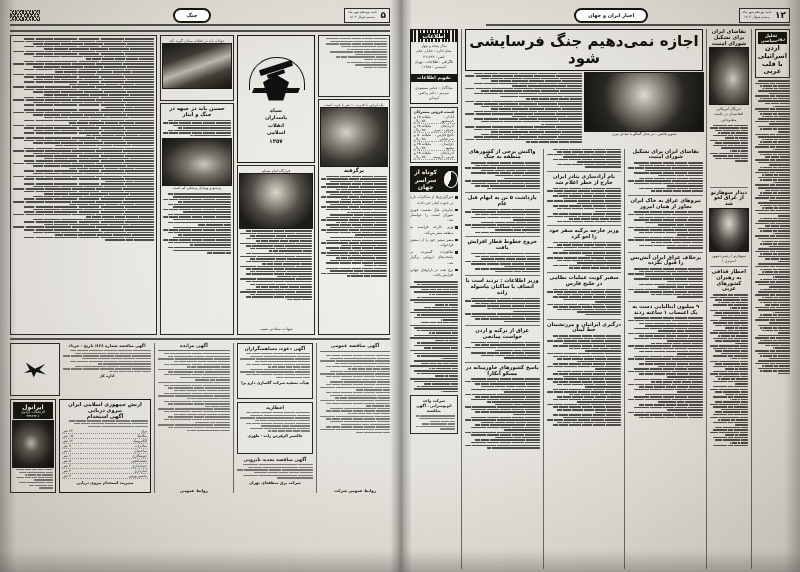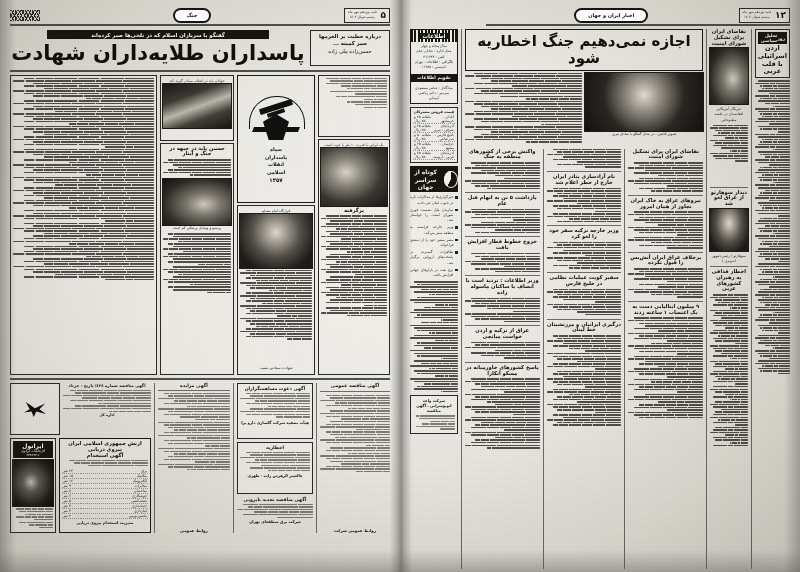--- a/index.html
+++ b/index.html
@@ -219,35 +219,20 @@
             <div class="folio-date">بيستم شوال ١٤٠٢</div>
           </div>
         </div>
         <div class="section-tag">
           <span>جنگ</span>
         </div>
         <div class="stamp"></div>
       </div>
       <div class="rule thick" style="margin-top:2px"></div>
 
-      <div class="hd-row" style="margin-top:4px;align-items:stretch;">
-
-        <div class="box" style="width:80px;padding:3px 2px;margin-left:4px;flex:0 0 auto;">
-          <div class="hl xs">درباره خطبت بر الخرمها</div>
-          <div class="hl xs" style="margin-top:1px">سیر کمیته ...</div>
-          <div class="hl xs" style="margin-top:2px;font-weight:normal">حسین‌زاده ملی زاده</div>
-        </div>
-
-        <div style="flex:1 1 auto;">
-          <div style="display:flex;justify-content:center;">
-            <div class="kicker" style="width:72%">گفتگو با سربازان اسلام که در تلخی‌ها صبر کرده‌اند</div>
-          </div>
-          <div class="hl mega" style="margin-top:3px;">پاسداران طلایه‌داران شهادت</div>
-        </div>
-      </div>
       <div class="rule thick" style="margin-top:4px"></div>
 
       <div class="flex" style="margin-top:3px;height:300px;gap:3px;">
 
         <div class="col" style="width:72px;gap:2px;">
           <div class="box" style="height:62px;padding:2px;">
             <div class="txt light">
               <div class="ln s92"></div>
                 <div class="ln s86"></div>
                 <div class="ln s92"></div>
@@ -968,21 +953,21 @@
             <div class="ln s92"></div>
               <div class="ln s86"></div>
               <div class="ln s48"></div>
               <div class="ln s92"></div>
           </div>
         </div>
         <div class="vrule"></div>
 
         <div class="col" style="flex:1 1 auto;gap:2px;">
           <div class="box heavy" style="padding:3px 2px;">
-            <div class="hl big">اجازه نمی‌دهیم جنگ اخطاریه شود</div>
+            <div class="hl big">اجازه نمی‌دهیم جنگ فرسایشی شود</div>
           </div>
           <div class="flex" style="gap:3px;height:74px;">
             <div style="width:50%;display:flex;flex-direction:column;">
               <div class="photo ph-d" style="height:58px;"></div>
               <div class="caption">تصویر قاضی ـ در محل گفتگو با صادق تبریز</div>
             </div>
             <div class="txt dense" style="width:50%;overflow:hidden">
               <div class="ln s92"></div>
                 <div class="ln"></div>
                 <div class="ln s86"></div>

